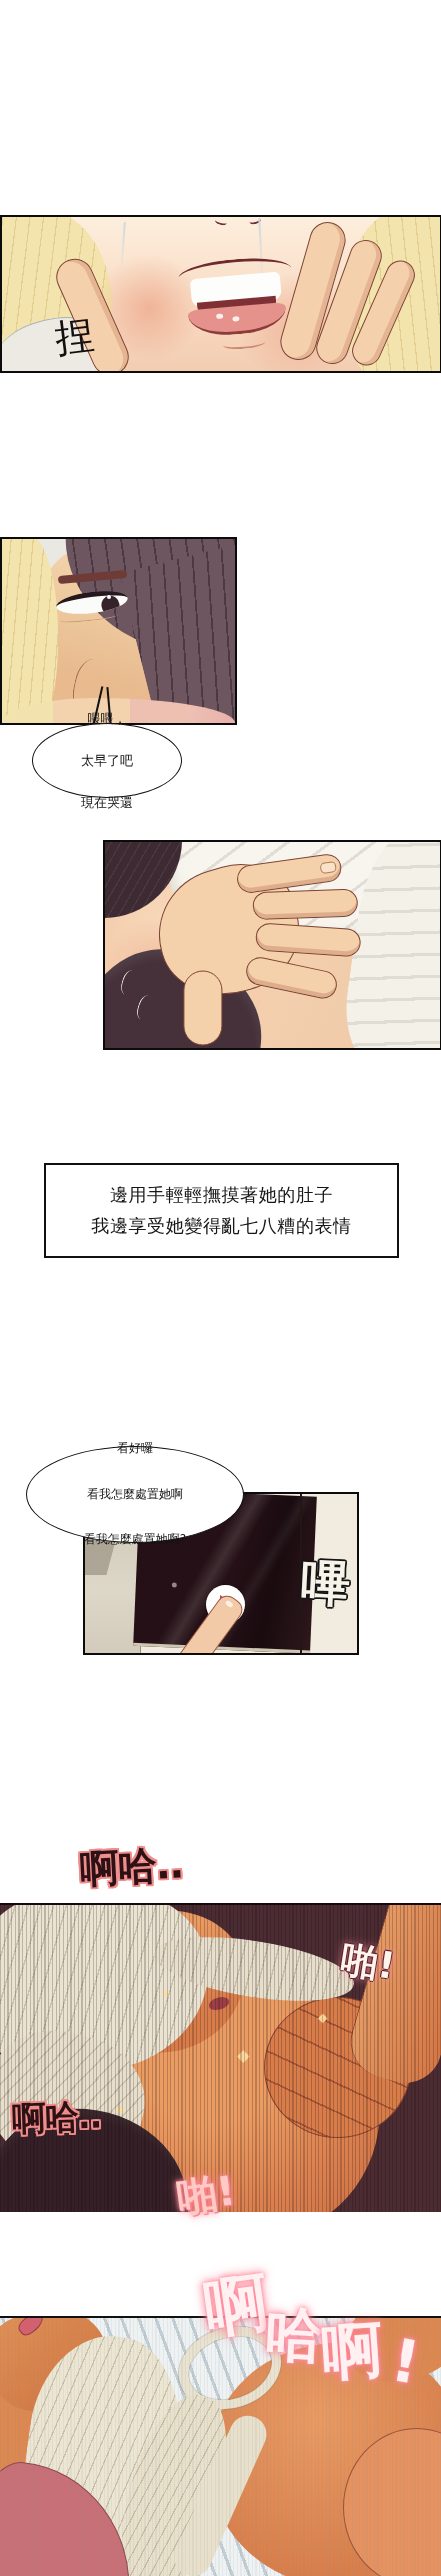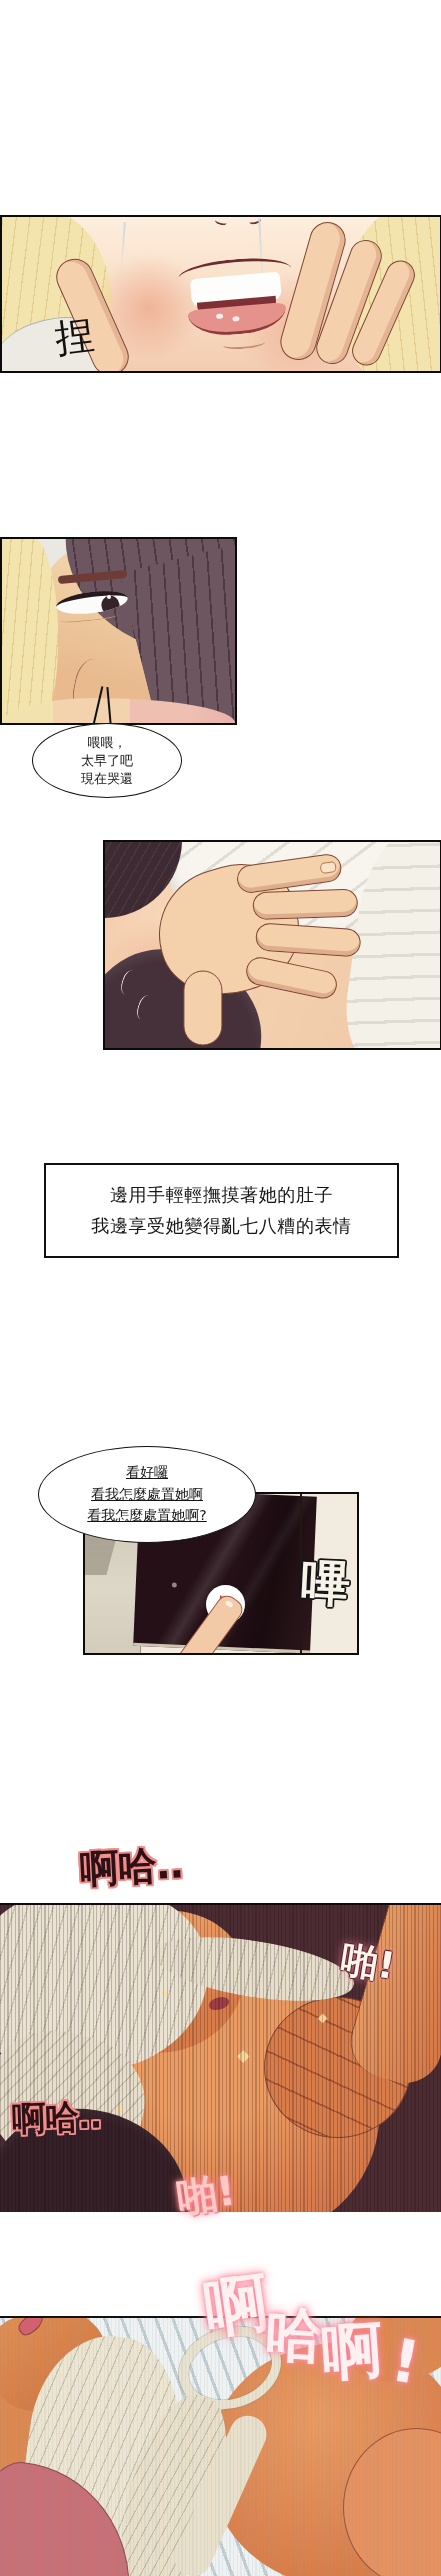--- a/index.html
+++ b/index.html
@@ -5,21 +5,21 @@
   * { margin:0; padding:0; box-sizing:border-box; }
   html,body { background:#ffffff; }
   body { font-family:"DejaVu Sans","Liberation Sans",sans-serif; }
   .page { position:relative; width:442px; height:2576px; background:#ffffff; overflow:hidden; margin:0 auto; }
   .abs { position:absolute; }
 
   
   .panel { position:absolute; border:2.5px solid #0b0b0b; overflow:hidden; }
   .bubble { position:absolute; background:#ffffff; border:1.8px solid #111111; border-radius:50%;
             display:flex; flex-direction:column; justify-content:center; 
-            text-align:center; color:#141414; z-index:6; }
+            text-align:center; color:#141414; z-index:6;gap:24px; }
   .bubble .b-line { white-space:nowrap; font-weight:500; }
   .sfx { position:absolute; font-weight:700; line-height:1; white-space:nowrap; z-index:8; }
 
   
   .p1 { left:0; top:215px; width:442px; height:158px;
         background:linear-gradient(180deg,#fdeedd 0%,#f8dcc4 55%,#f3cdb2 100%); }
   .p1-hair-l { left:-22px; top:-7.4px; width:132px; height:178px; background:#f3e3ac;
         border-radius:0 58% 52% 0 / 0 62% 55% 0; transform:rotate(-3deg);
         background-image:repeating-linear-gradient(100deg, rgba(170,130,50,.22) 0 1.2px, transparent 1.2px 13.5px); }
   .p1-cloth { left:-7.4px; bottom:-6.1px; width:107px; height:58px; background:#eceae3;
@@ -104,21 +104,21 @@
   .p3-tick { position:absolute; width:13.5px; height:24.5px; border-left:1.8px solid #ffffff;
         border-radius:50%; transform:rotate(18deg); opacity:.9; }
 
   
   .narr { left:44px; top:1163px; width:355px; height:95px; background:#ffffff; border:2.5px solid #101010;
         display:flex; flex-direction:column; justify-content:center; align-items:center; gap:7.4px;
         position:absolute; z-index:4; }
   .narr .n-line { font-size:18px; letter-spacing:0.6px; color:#161616; font-weight:500; white-space:nowrap; }
 
   
-  .bubble2 { left:38px; top:1446px; width:218px; height:97px; font-size:14px; line-height:21.5px;text-decoration:underline; }
+  .bubble2 { left:26px; top:1446px; width:218px; height:97px; font-size:12px; line-height:21.5px; }
 
   
   .p4 { left:83px; top:1492px; width:276px; height:163px; background:#f1ecdf; }
   .p4-strip { left:0; top:0; width:56px; height:100%; border-right:1.8px solid #97907f;
         background:linear-gradient(180deg,#cdc6b6,#ddd7c8 60%,#d3ccbc); }
   .p4-wedge { left:0; top:0; width:56px; height:81px;
         background:linear-gradient(105deg,#a59d8e 0 55%,rgba(165,157,142,0) 56%); opacity:.85; }
   .p4-tablet { left:55px; top:-4.9px; width:177px; height:157px; transform:rotate(2.5deg); transform-origin:top left;
         background:linear-gradient(100deg,#7a2530 0 7.4px,#241016 7.4px 55%,#190b0f 75%,#2e181c); }
   .p4-gloss { left:0; top:0; width:100%; height:100%;

